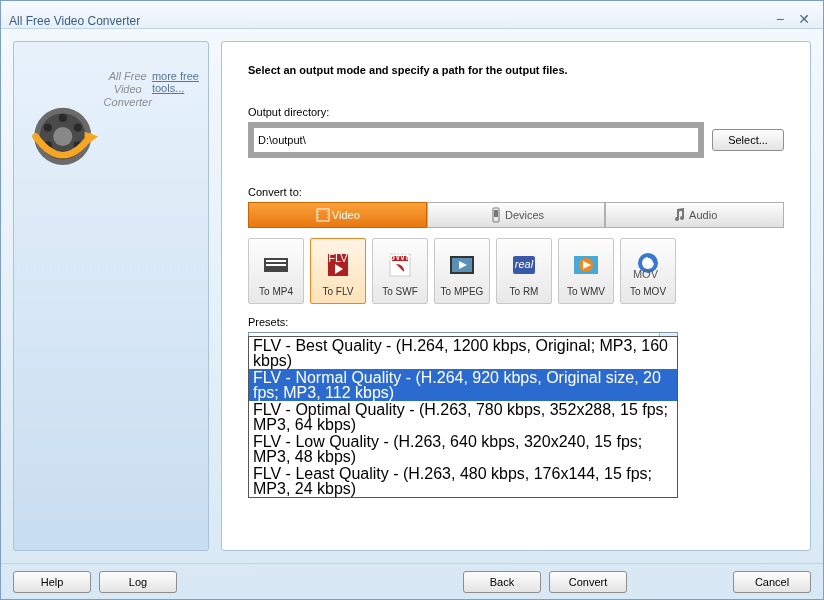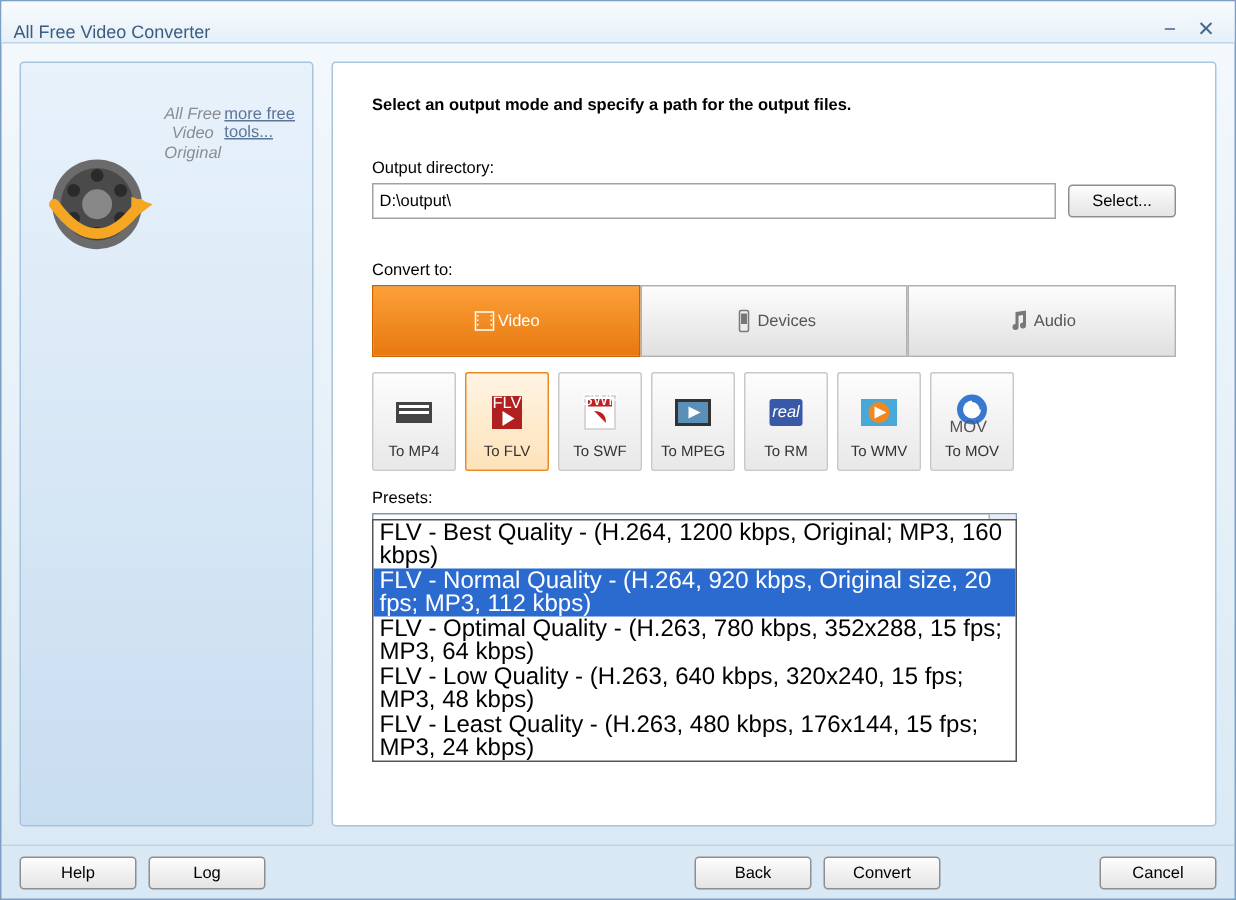--- a/index.html
+++ b/index.html
@@ -10,24 +10,24 @@
 .titlebar .ctrl{width:22px;height:18px;display:flex;align-items:center;justify-content:center;color:#4a6a8c;cursor:pointer;font-size:14px;margin-left:2px}
 .body{flex:1;display:flex;padding:12px;gap:12px}
 .sidebar{width:196px;background:linear-gradient(#e8f2fb,#c8ddf0);border:1px solid #a8c4dd;border-radius:3px;display:flex;flex-direction:row;align-items:flex-start;padding:28px 8px 8px}
 .sidebar .icon-wrap{width:140px;height:140px;display:flex;align-items:center;justify-content:center;margin-bottom:10px}
 .brand{color:#8a8d92;font-style:italic;font-family:Georgia,serif;font-size:19px;text-align:center;line-height:1.2;margin-bottom:50px}
 .link{color:#5b7598;text-decoration:underline;font-size:11px;cursor:pointer}
 .main{flex:1;background:#fff;border:1px solid #a8c4dd;border-radius:3px;padding:22px 26px;position:relative}
 .heading{font-weight:bold;font-size:11px;margin-bottom:30px}
 .label{font-size:11px;margin-bottom:4px}
 .row{display:flex;gap:8px;align-items:center;margin-bottom:28px}
-.input{flex:1;height:24px;border:1px solid #a3a3a3;padding:2px 4px;background:#fff}
+.input{flex:1;height:36px;border:6px solid #a3a3a3;padding:2px 4px;background:#fff}
 .btn{height:22px;padding:0 10px;background:linear-gradient(#fdfdfd,#e4e4e4);border:1px solid #8e8e8e;border-radius:3px;cursor:pointer;min-width:72px}
 .tabs{display:flex;margin-bottom:10px}
-.tab{flex:1;height:48px;display:flex;align-items:center;justify-content:center;gap:1px;background:linear-gradient(#fdfdfd,#e0e0e0);border:1px solid #b0b0b0;color:#555;cursor:pointer;font-size:12px}
+.tab{flex:1;height:26px;display:flex;align-items:center;justify-content:center;gap:1px;background:linear-gradient(#fdfdfd,#e0e0e0);border:1px solid #b0b0b0;color:#555;cursor:pointer;font-size:12px}
 .tab.active{background:linear-gradient(#fca038,#e87810);color:#fff;border-color:#c96500}
 .tab .ticon{width:16px;height:16px;display:flex;align-items:center;justify-content:center}
 .tab .ticon svg{width:16px;height:16px}
 .formats{display:flex;flex-wrap:wrap;gap:6px;margin-bottom:12px}
 .fmt{width:56px;height:66px;border:1px solid #c8c8c8;border-radius:2px;background:linear-gradient(#fdfdfd,#e8e8e8);display:flex;flex-direction:column;align-items:center;justify-content:center;gap:4px;cursor:pointer;padding-top:4px}
 .fmt.sel{border-color:#e88820;background:linear-gradient(#fff4e4,#fde2b8)}
 .fmt .ficon{width:32px;height:32px;display:flex;align-items:center;justify-content:center}
 .fmt .ficon svg{width:32px;height:32px}
 .fmt .flabel{font-size:10px;color:#333}
 .presets-wrap{margin-top:12px;position:relative}
@@ -62,21 +62,21 @@
           <circle cx="82" cy="68" r="6" fill="#2a2a2a"></circle>
           <circle cx="60" cy="82" r="6" fill="#2a2a2a"></circle>
           <circle cx="38" cy="68" r="6" fill="#2a2a2a"></circle>
           <circle cx="38" cy="42" r="6" fill="#2a2a2a"></circle>
           <path d="M20 55 Q60 110 100 55" fill="none" stroke="#f5a623" stroke-width="10" stroke-linecap="round"></path>
           <path d="M92 48 L112 55 L92 70 Z" fill="#f5a623"></path>
         </svg>
       </div>
       <div class="brand">
         <div>All Free Video</div>
-        <div>Original</div>
+        <div>Converter</div>
       </div>
       <a class="link">more free tools...</a>
     </div>
     <div class="main">
       <div class="heading">Select an output mode and specify a path for the output files.</div>
       <div class="label">Output directory:</div>
       <div class="row">
         <input class="input" value="D:\output\" style="">
         <button class="btn">Select...</button>
       </div>

